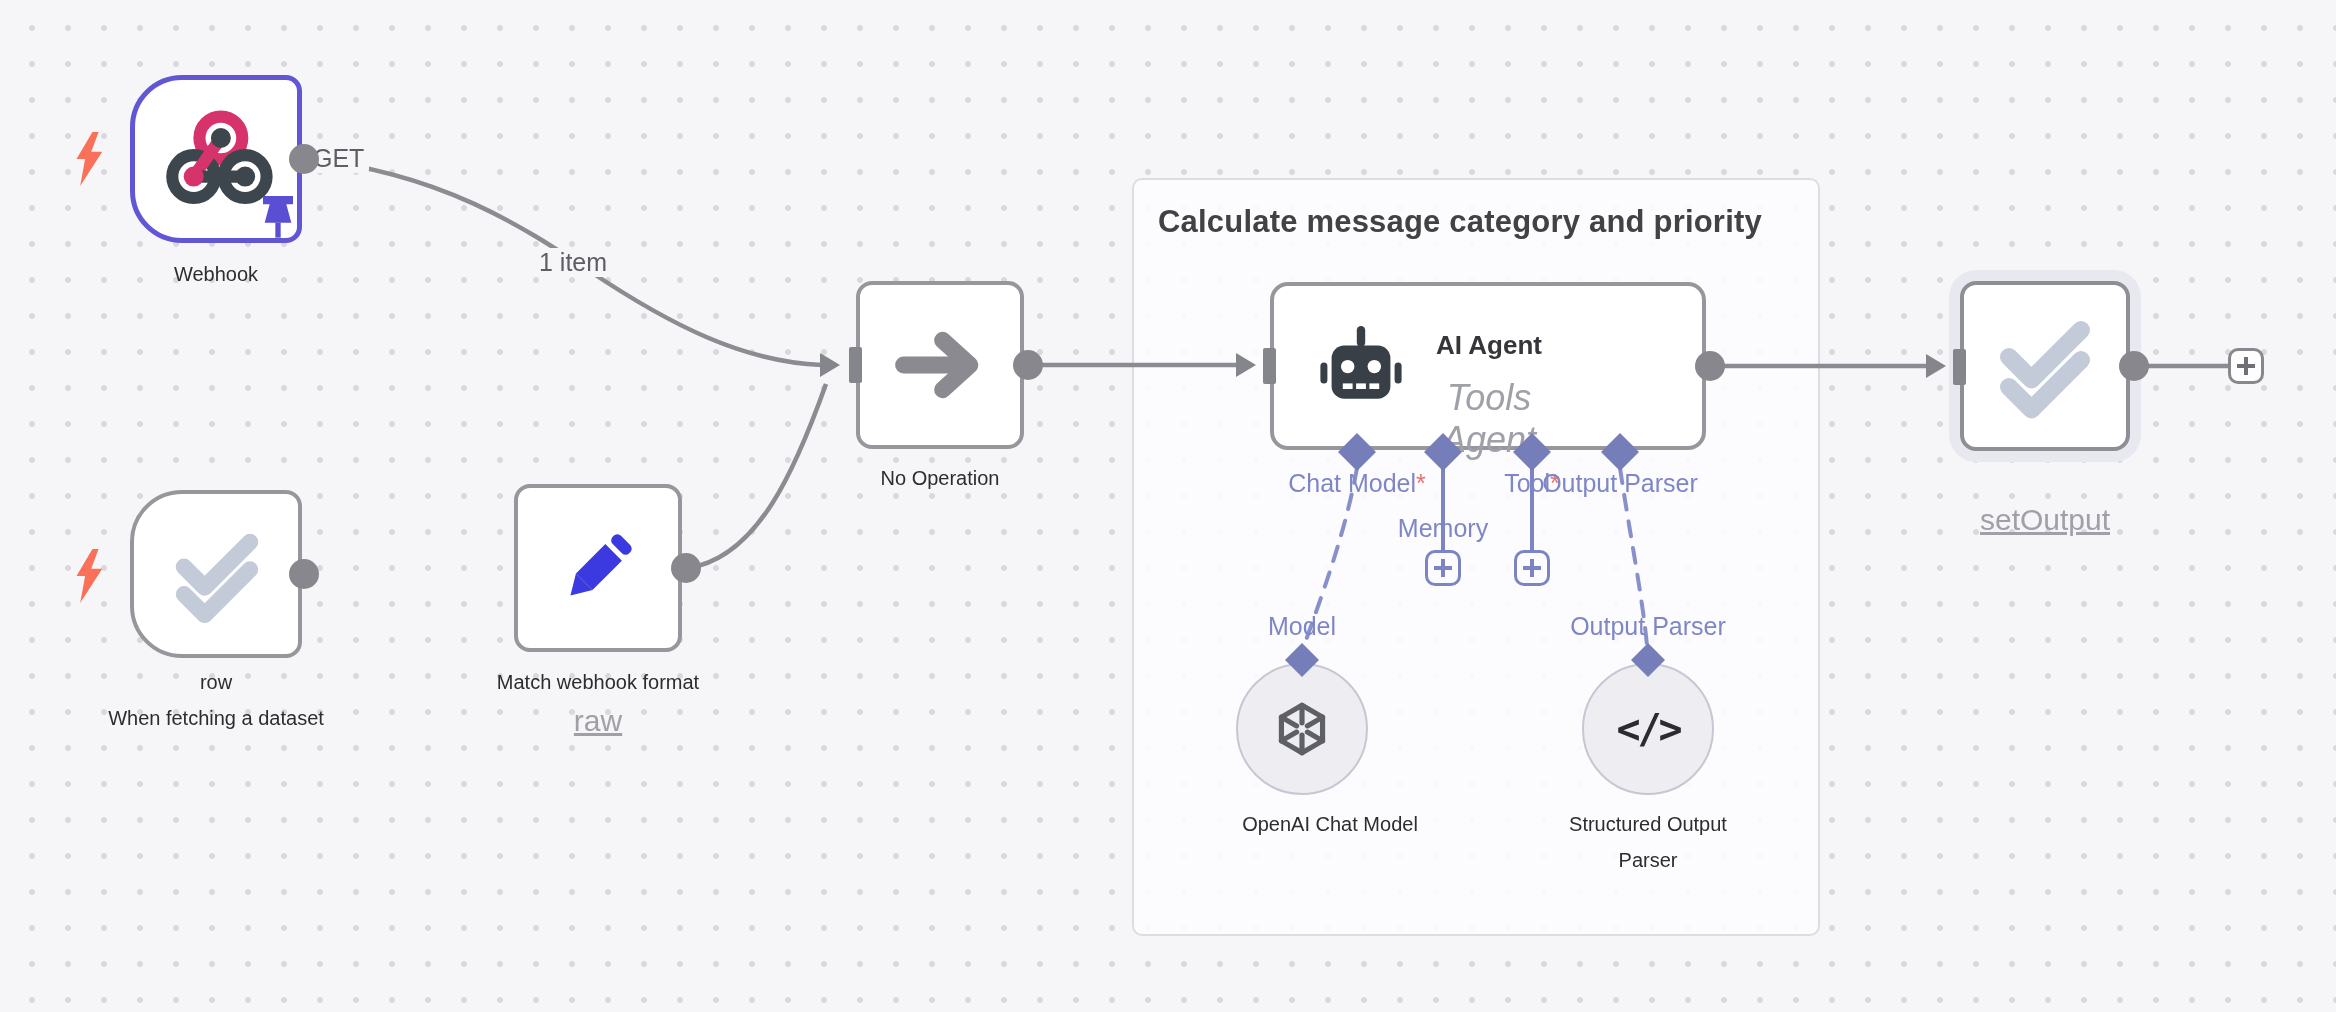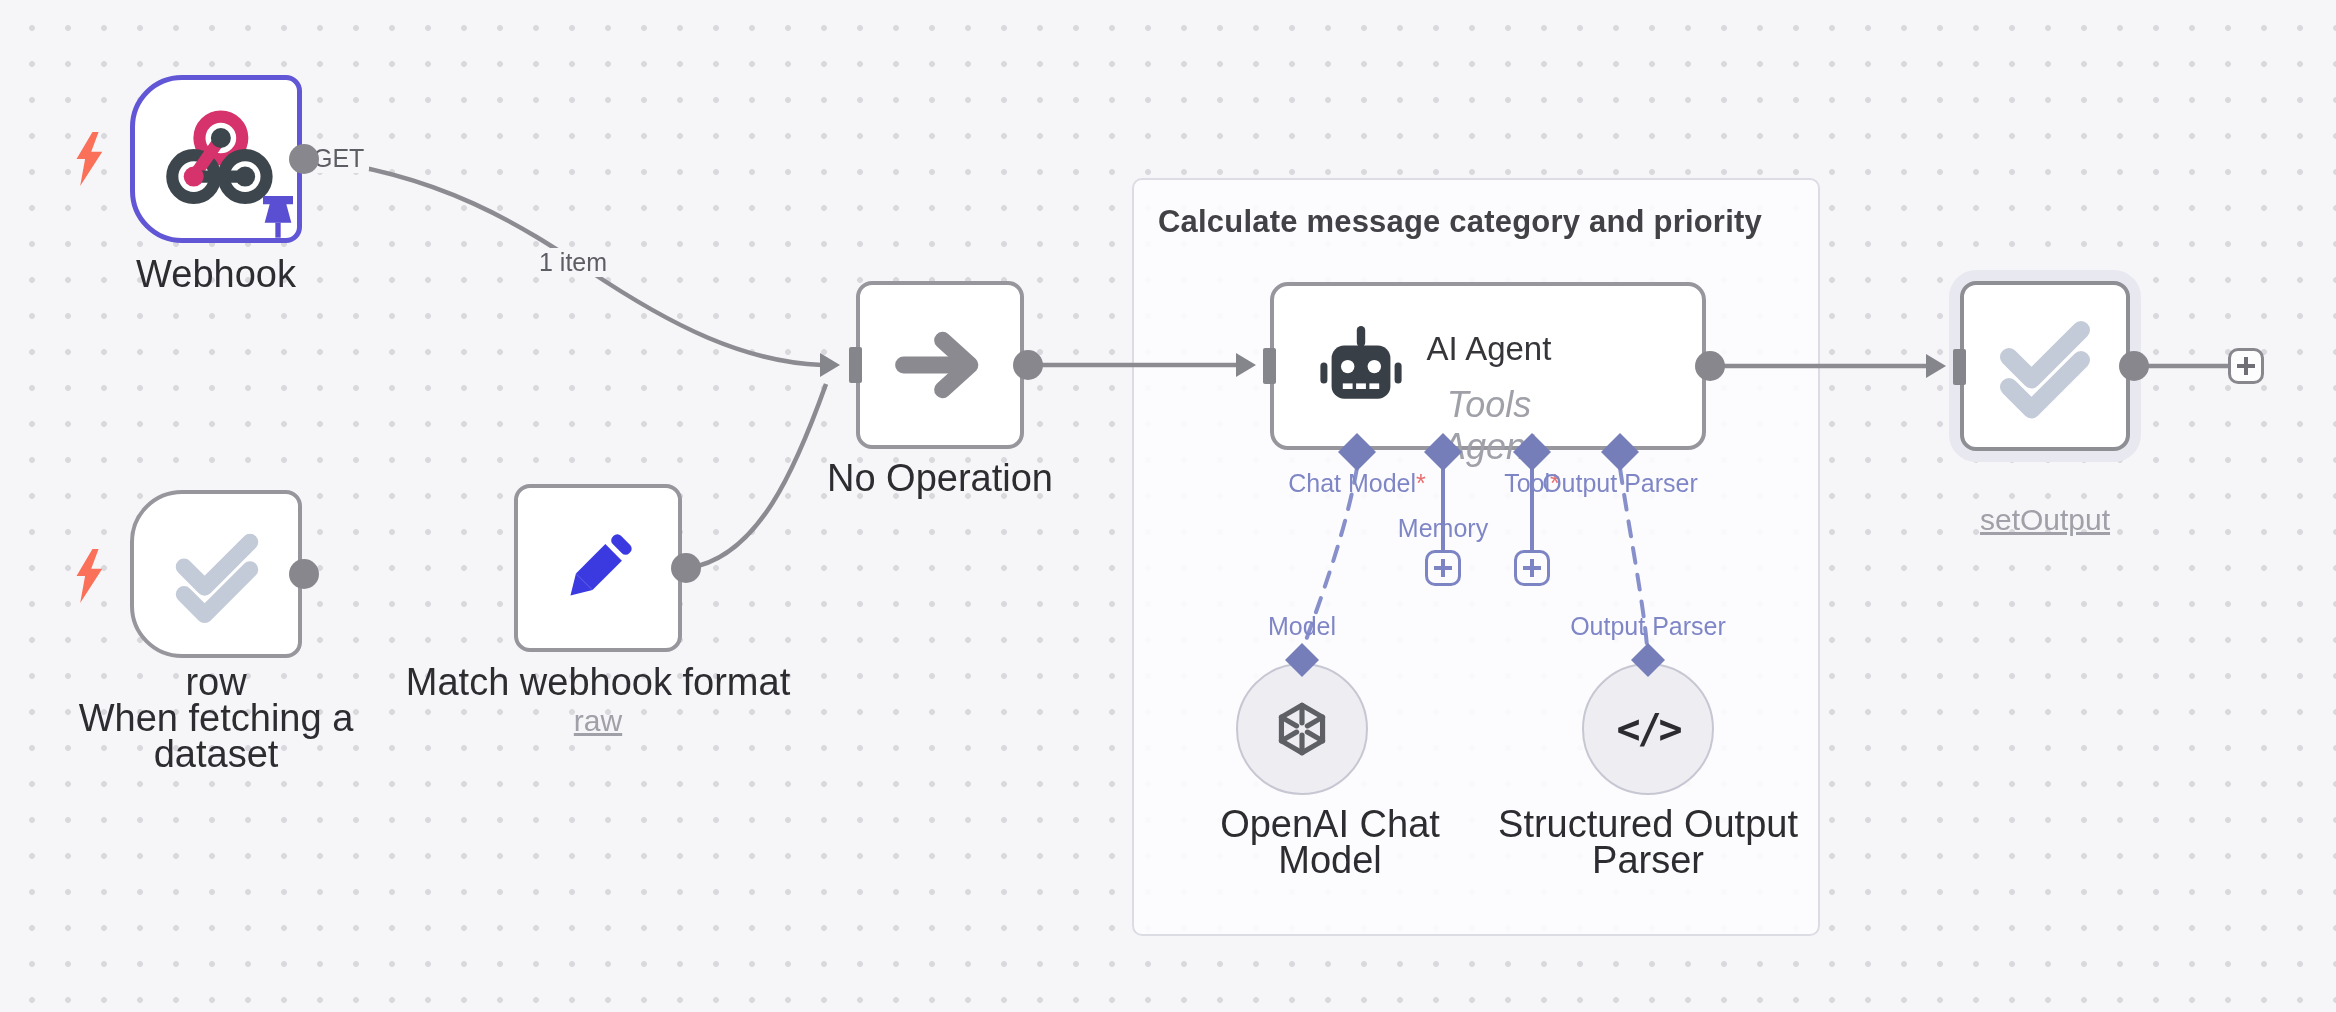--- a/index.html
+++ b/index.html
@@ -9,21 +9,21 @@
     background-size:36px 36px;background-position:14px 10px;}
   .layer{position:absolute;left:0;top:0;width:2336px;height:1012px;pointer-events:none;}
   .layer *{pointer-events:auto;}
   
   .group-box{position:absolute;left:1132px;top:178px;width:688px;height:758px;
     background:rgba(252,252,254,0.92);border:2px solid #dcdce4;border-radius:10px;box-sizing:border-box;}
   .group-title{position:absolute;left:1158px;top:204px;font-size:31px;font-weight:700;color:#424246;letter-spacing:.2px;}
   
   .node{position:absolute;background:#fff;border:4.5px solid #96969c;border-radius:16px;box-sizing:border-box;}
   .trigger{border-radius:52px 16px 16px 52px;}
-  .node-label{position:absolute;text-align:center;font-size:38px;font-weight:500;color:#2d2d31;line-height:36px;}
+  .node-label{position:absolute;text-align:center;font-size:20px;font-weight:500;color:#2d2d31;line-height:36px;}
   .node-sub{position:absolute;text-align:center;font-size:30px;color:#9fa0a8;text-decoration:underline;}
   .edge-label{position:absolute;font-size:25px;color:#5d5d64;background:#f6f6f8;padding:0 5px;border-radius:4px;}
   .port-label{position:absolute;width:220px;text-align:center;font-size:25px;color:#7f86c6;white-space:nowrap;}
   .req{color:#e87070;}
   .plus-btn{position:absolute;width:36px;height:36px;background:#fcfcfe;border:3.5px solid #7d84c3;border-radius:10px;box-sizing:border-box;}
   .plus-btn::before,.plus-btn::after{content:"";position:absolute;background:#7d84c3;}
   .plus-btn::before{left:50%;top:6px;bottom:6px;width:4px;margin-left:-2px;}
   .plus-btn::after{top:50%;left:6px;right:6px;height:4px;margin-top:-2px;}
   .plus-btn.gray{border-color:#87878d;background:#fdfdfe;}
   .plus-btn.gray::before,.plus-btn.gray::after{background:#6f6f75;}
@@ -111,21 +111,21 @@
     <rect x="-21" y="-20" width="42" height="38" rx="9" fill="#393f46"></rect>
     <rect x="-29" y="-8" width="5" height="15" rx="2.5" fill="#393f46"></rect>
     <rect x="24" y="-8" width="5" height="15" rx="2.5" fill="#393f46"></rect>
     <circle cx="-9.5" cy="-5" r="4.8" fill="#ffffff"></circle>
     <circle cx="9.5" cy="-5" r="4.8" fill="#ffffff"></circle>
     <rect x="-13" y="7" width="7" height="4" fill="#ffffff"></rect>
     <rect x="-3.5" y="7" width="7" height="4" fill="#ffffff"></rect>
     <rect x="6" y="7" width="7" height="4" fill="#ffffff"></rect>
   </svg>
   <div style="position:absolute;left:1404px;top:330px;width:170px;text-align:center;">
-    <div style="font-size:33px;font-weight:400;color:#36363a;">AI Agent</div>
+    <div style="font-size:26px;font-weight:700;color:#36363a;">AI Agent</div>
     <div style="font-size:36px;color:#9fa0a8;margin-top:16px;font-style:italic;">Tools Agent</div>
   </div>
 
   <div class="port-label" style="left:1247px;top:469px;"><span>Chat Model</span><span class="req">*</span></div>
   <div class="port-label" style="left:1333px;top:469px;margin-top:45px;"><span>Memory</span></div>
   <div class="port-label" style="left:1422px;top:469px;"><span>Tool</span><span class="req">*</span></div>
   <div class="port-label" style="left:1510px;top:469px;"><span>Output Parser</span></div>
 
   <div class="subcircle" style="left:1236px;top:663px;">
     <svg width="62" height="62" viewBox="-30 -30 60 60">

